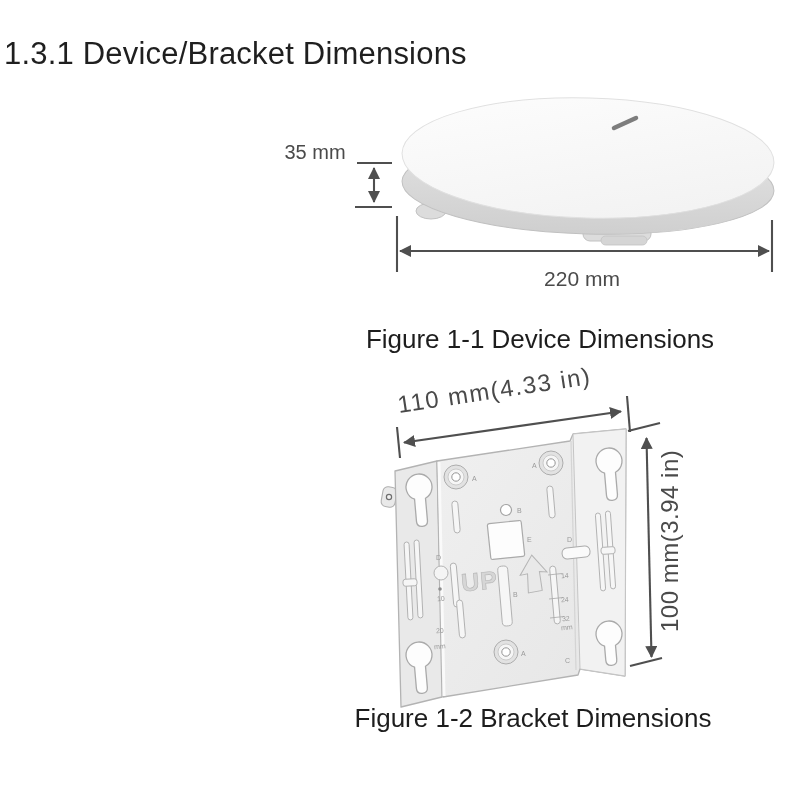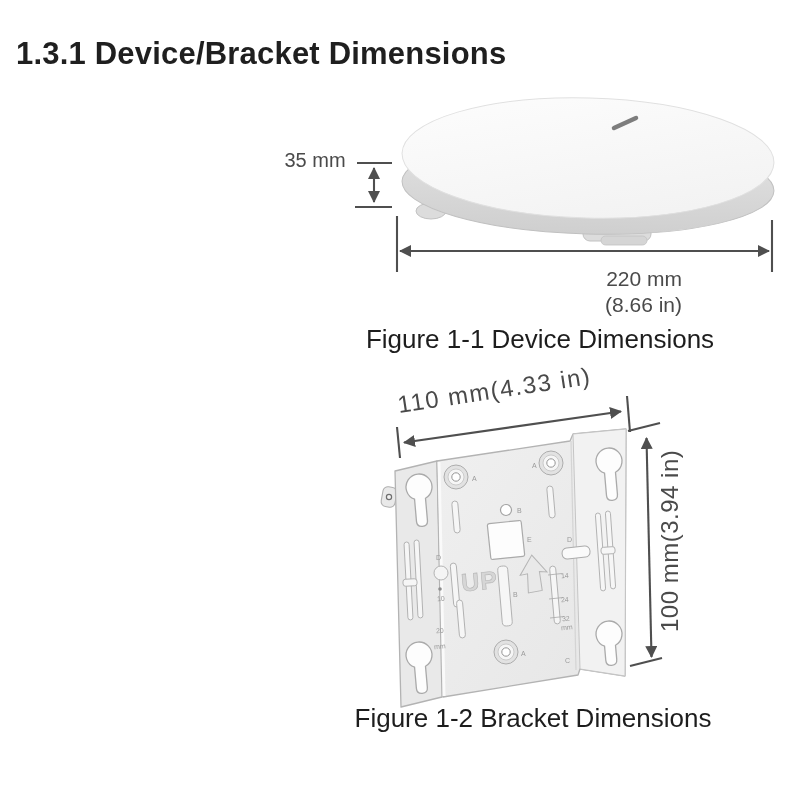--- a/index.html
+++ b/index.html
@@ -5,30 +5,30 @@
   html, body { margin: 0; padding: 0; }
   body {
     width: 800px; height: 800px;
     background: #ffffff;
     font-family: "Liberation Sans", sans-serif;
     position: relative;
     overflow: hidden;
   }
   .page { position: absolute; inset: 0; }
   #section-title {
-    position: absolute; left: 16px; top: 36px;
-    font-size: 31px; font-weight: 700; color: #1f1f1f;
+    position: absolute; left: 4px; top: 36px;
+    font-size: 31px; font-weight: 400; color: #1f1f1f;
     letter-spacing: 0.2px; margin: 0;
   }
   svg.fig { position: absolute; left: 0; top: 0; }
   .dim-label {
     position: absolute; text-align: center;
     font-size: 20px; color: #4a4a4a; line-height: 27px;
   }
-  #device-diameter-label { line-height: 26px; font-size: 21px; text-align: right; }
+  #device-diameter-label { line-height: 26px; font-size: 21px; }
   .caption {
     position: absolute; width: 600px; text-align: center;
     font-size: 26px; color: #1d1d1d;
   }
   .slot { fill: #f6f6f6; stroke: #adadad; stroke-width: 0.9; }
   .keyhole { fill: #fdfdfd; stroke: #aaaaaa; stroke-width: 1.3; }
   .mark { fill: #9a9a9a; font-size: 7px; font-family: "Liberation Sans", sans-serif; }
   .dimline { stroke: #4f4f4f; stroke-width: 2.1; fill: none; }
   .dimtext { fill: #4a4a4a; font-family: "Liberation Sans", sans-serif; }
 </style>
@@ -177,26 +177,25 @@
     </g>
 
     <g>
       <line class="dimline" x1="628" y1="431" x2="660" y2="423"></line>
       <line class="dimline" x1="630" y1="666" x2="662" y2="658"></line>
       <line class="dimline" x1="646.5" y1="438" x2="651.5" y2="657" marker-start="url(#arr)" marker-end="url(#arr)"></line>
       <text class="dimtext" transform="translate(678,632) rotate(-90)" font-size="24" letter-spacing="0.5">100 mm(3.94 in)</text>
     </g>
   </svg>
 
-  <div class="dim-label" id="device-height-label" style="left:262px; top:147px; width:106px;">
+  <div class="dim-label" id="device-height-label" style="left:262px; top:139px; width:106px;">
     <div>35 mm</div>
   </div>
 
   <div class="dim-label" id="device-diameter-label" style="left:482px; top:266px; width:200px;">
     <div>220 mm</div>
-    <div>(8.66 in)</div>
   </div>
 
   <div class="caption" style="left:240px; top:324px;">Figure 1-1 Device Dimensions</div>
 
   <div class="caption" style="left:233px; top:703px;">Figure 1-2 Bracket Dimensions</div>
 
 </div>
 
 </body></html>

